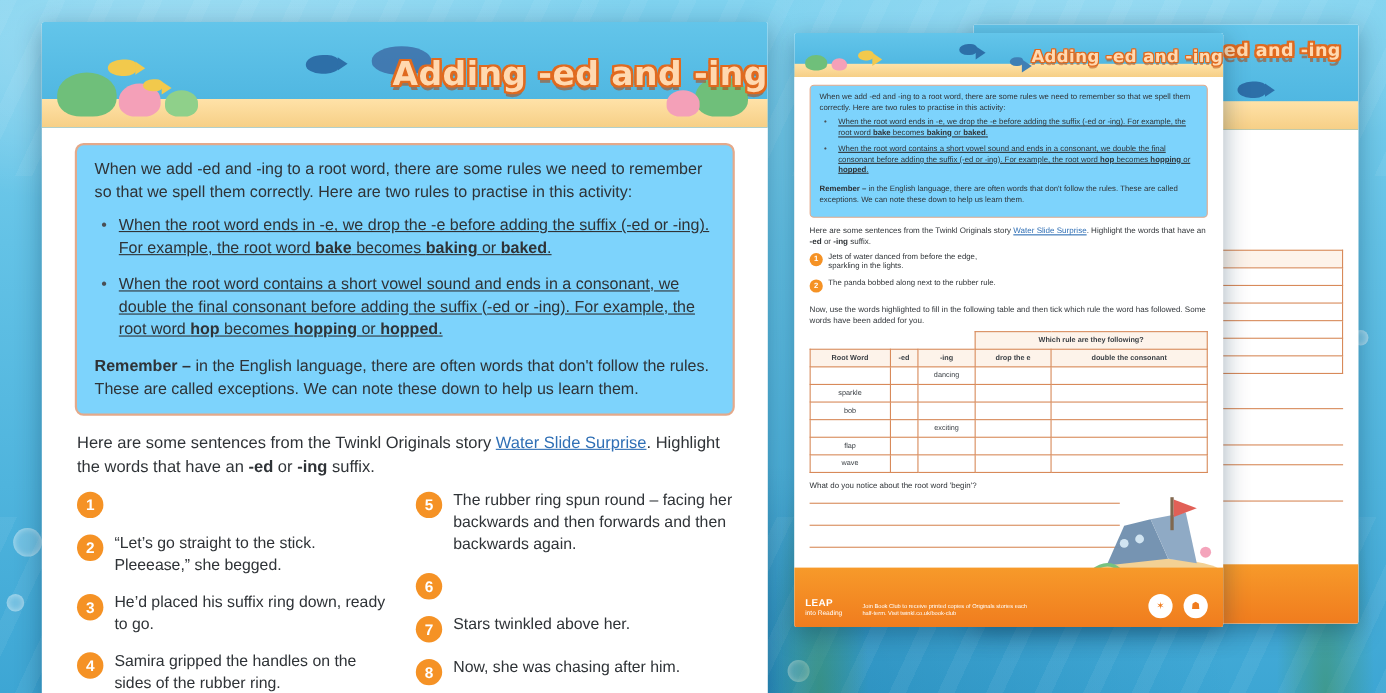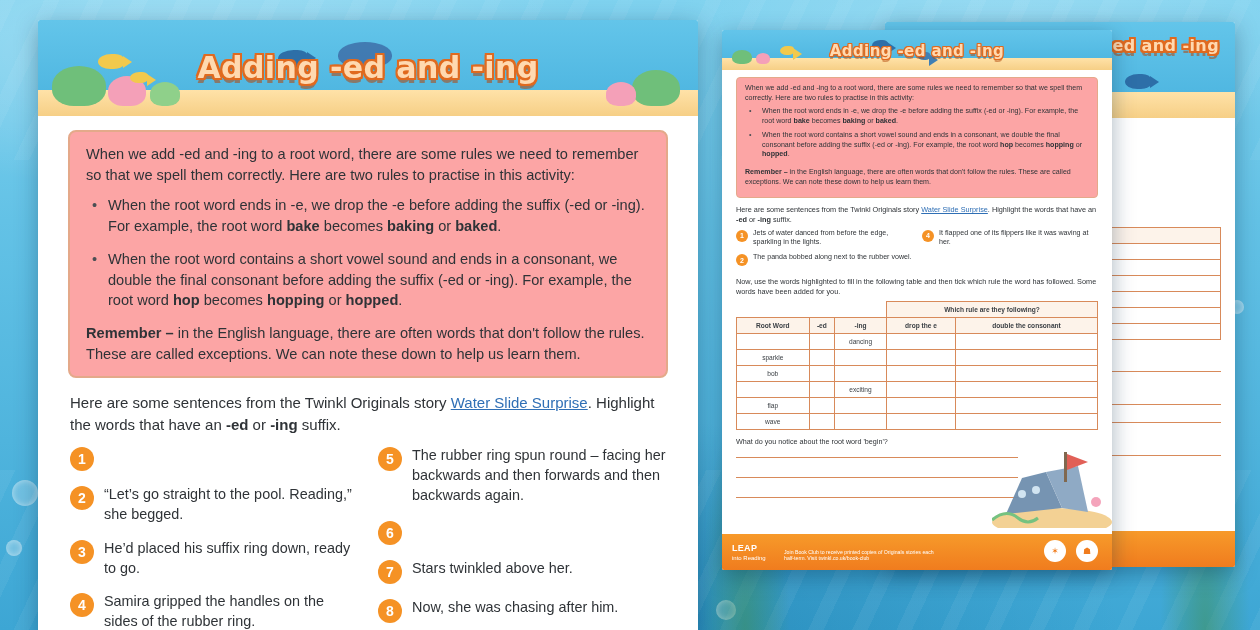--- a/index.html
+++ b/index.html
@@ -39,39 +39,39 @@
     background:linear-gradient(180deg,#63c5ea,#49b2de);}
   .hdr-band .sand{position:absolute;left:0;right:0;bottom:0;height:26px;
     background:linear-gradient(180deg,#ffe2a8,#f6cf86);}
   .hdr-band .coral{position:absolute;bottom:10px;border-radius:50% 50% 40% 40%;}
   .hdr-band .fish{position:absolute;width:26px;height:15px;border-radius:60% 40% 45% 55%;}
   .hdr-band .fish:after{content:"";position:absolute;right:-8px;top:2px;
     border-top:6px solid transparent;border-bottom:6px solid transparent;border-left:9px solid currentColor;}
   .hdr-band .ray{position:absolute;width:54px;height:26px;background:#3d6fa8;border-radius:50% 50% 45% 45%;opacity:.85;}
 
   .title{
-    position:absolute;left:0;right:0;top:30px;text-align:center;
+    position:absolute;left:0;right:0;top:30px;text-align:right;
     font-family:"DejaVu Sans", sans-serif;
     font-weight:bold;font-size:30px;letter-spacing:.4px;
     color:#ffd9b0;
     text-shadow:
       -2px 0 #e06a1f, 2px 0 #e06a1f, 0 -2px #e06a1f, 0 2px #e06a1f,
       -2px -2px #e06a1f, 2px -2px #e06a1f, -2px 2px #e06a1f, 2px 2px #e06a1f,
       0 5px 0 rgba(180,70,10,.55);
   }
 
   
   .content{padding:0 22px;color:#2f3337;}
   .rules-box{
-    margin:14px 8px 0 8px;border:2px solid #e4a98a;border-radius:8px;background:#fca5a5;
+    margin:14px 8px 0 8px;border:2px solid #e4a98a;border-radius:8px;background:#7dd3fc;
     padding:12px 16px 12px 16px;
   }
   .rules-box p{margin:0 0 10px 0;font-size:14.6px;line-height:1.42;}
   .rules-box ul{margin:0 0 8px 0;padding-left:18px;list-style:none;}
-  .rules-box li{position:relative;font-size:14.6px;line-height:1.42;margin-bottom:12px;padding-left:4px;}
+  .rules-box li{position:relative;font-size:14.6px;line-height:1.42;margin-bottom:12px;padding-left:4px;text-decoration:underline;}
   .rules-box li:before{content:"•";position:absolute;left:-12px;top:0;color:#4a4f54;}
   .rules-box .final{margin-bottom:0;}
   b{font-weight:bold;}
 
   .lead{margin:14px 10px 4px 10px;font-size:15px;line-height:1.45;}
   .lead a{color:#2f6fb5;}
 
   .qcols{display:flex;gap:20px;margin:10px 10px 0 10px;}
   .qcol{flex:1;}
   .qitem{display:flex;gap:10px;margin-bottom:14px;align-items:flex-start;}
@@ -101,21 +101,21 @@
   .mini .bullet{width:12px;height:12px;font-size:7px;}
   .mini .qtext{font-size:7.1px;line-height:1.32;}
 
   table.wordtable{width:100%;border-collapse:collapse;margin-top:4px;background:#fff;}
   table.wordtable th, table.wordtable td{border:1px solid #d88a5a;height:13px;font-size:6.6px;text-align:center;color:#3a3f44;}
   table.wordtable th{background:#fdf3ea;font-weight:bold;}
 
   .qline{border-bottom:1px solid #d88a5a;height:11px;}
   .q-label{font-size:7.2px;margin-top:7px;}
 
-  .footer-mini{position:absolute;left:0;right:0;bottom:0;height:36px;
+  .footer-mini{position:absolute;left:0;right:0;bottom:0;height:54px;
     background:linear-gradient(180deg,#f79a2a,#f07c1e);}
   .leap{position:absolute;left:10px;bottom:8px;color:#fff;font-size:6px;line-height:1.25;}
   .leap .lg{font-weight:bold;font-size:9px;letter-spacing:.3px;}
   .badge{position:absolute;bottom:8px;width:22px;height:22px;border-radius:50%;background:#fff;
     display:flex;align-items:center;justify-content:center;font-size:9px;color:#f07c1e;}
 
   .wreck{position:absolute;right:0;bottom:42px;width:120px;height:86px;opacity:.95;}
 
   
   .backtext{padding:0 14px;font-size:7px;color:#3a3f44;line-height:1.4;}
@@ -223,28 +223,24 @@
     </div>
 
     <div class="qcols">
       <div class="qcol">
         <div class="qitem">
           <div class="bullet">1</div>
           <div class="qtext">Jets of water danced from before the edge, sparkling in the lights.</div>
         </div>
         <div class="qitem">
           <div class="bullet">2</div>
-          <div class="qtext">The panda bobbed along next to the rubber vowel.</div>
+          <div class="qtext">The panda bobbed along next to the rubber rule.</div>
         </div>
       </div>
       <div class="qcol">
-        <div class="qitem">
-          <div class="bullet">4</div>
-          <div class="qtext">It flapped one of its flippers like it was waving at her.</div>
-        </div>
       </div>
     </div>
 
     <div class="lead" style="margin-top:5px;">Now, use the words highlighted to fill in the following table and then tick which rule the word has followed. Some words have been added for you.</div>
 
     <table class="wordtable">
       <tbody>
           <tr>
         <th style="border:none;background:#fff;"></th>
         <th style="border:none;background:#fff;"></th>
@@ -367,21 +363,21 @@
       <span>Here are some sentences from the Twinkl Originals story </span><a href="#">Water Slide Surprise</a><span>. Highlight the words that have an </span><b>-ed</b><span> or </span><b>-ing</b><span> suffix.</span>
     </div>
 
     <div class="qcols">
       <div class="qcol">
         <div class="qitem">
           <div class="bullet">1</div>
         </div>
         <div class="qitem">
           <div class="bullet">2</div>
-          <div class="qtext">“Let’s go straight to the pool. Reading,” she begged.</div>
+          <div class="qtext">“Let’s go straight to the stick. Pleeease,” she begged.</div>
         </div>
         <div class="qitem">
           <div class="bullet">3</div>
           <div class="qtext">He’d placed his suffix ring down, ready to go.</div>
         </div>
         <div class="qitem">
           <div class="bullet">4</div>
           <div class="qtext">Samira gripped the handles on the sides of the rubber ring.</div>
         </div>
       </div>

